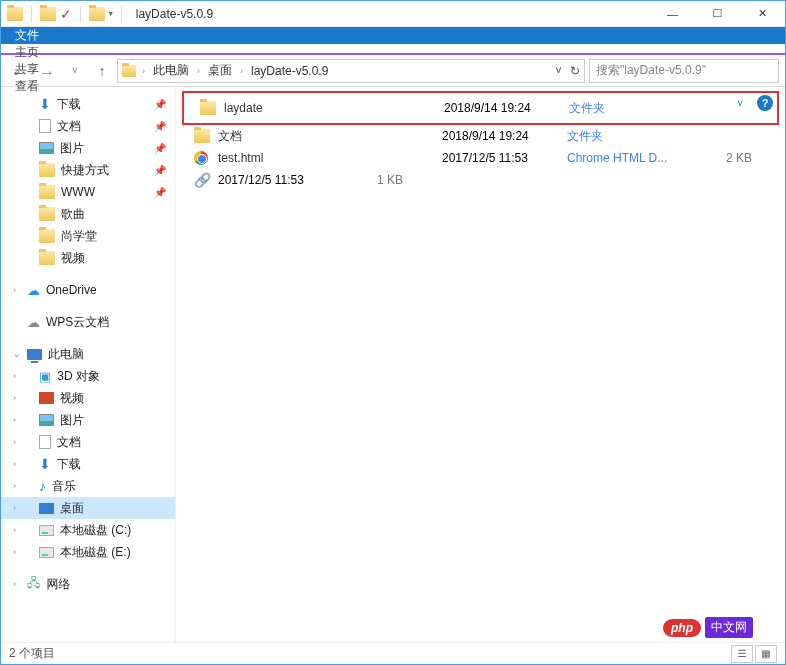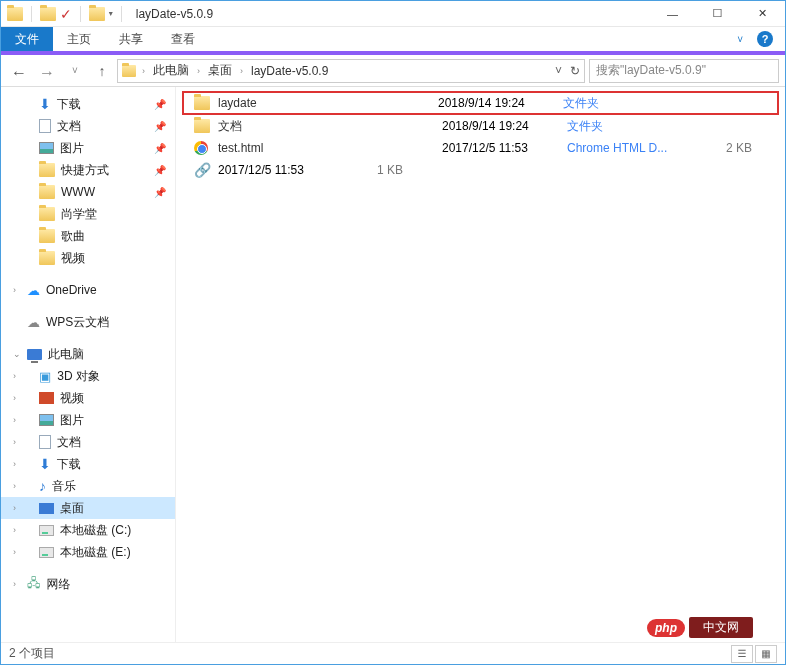--- a/index.html
+++ b/index.html
@@ -9,21 +9,21 @@
 .titlebar-icons { display: flex; align-items: center; padding-left: 6px; gap: 4px; }
 .folder-ico { width: 16px; height: 14px; background: linear-gradient(#ffe9a6, #f0c65a); border-radius: 1px; position: relative; }
 .folder-ico::before { content:""; position:absolute; top:-2px; left:0; width:7px; height:3px; background:#f0c65a; border-radius:1px 1px 0 0;}
 .qat-sep { width:1px; height:16px; background:#ddd; margin:0 4px;}
 .check-ico { color:#c33; font-size:14px; }
 .down-caret { font-size:8px; color:#666; }
 .title-text { margin-left: 10px; color: #333; font-size: 12px; }
 .win-controls { margin-left: auto; display: flex; }
 .win-btn { width: 45px; height: 26px; display: flex; align-items: center; justify-content: center; color: #333; font-size: 11px; }
 
-.ribbon-tabs { height: 28px; background: #fff; display: flex; align-items: stretch; border-bottom: 4px solid #8b5cf6; }
+.ribbon-tabs { height: 28px; background: #fff; display: flex; align-items: stretch; border-bottom: 2px solid #8b5cf6; flex-direction: column; }
 .ribbon-tab { padding: 0 14px; display: flex; align-items: center; color: #444; font-size: 12px; }
 .ribbon-tab.active { background: #1979ca; color: #fff; }
 .ribbon-right { margin-left:auto; display:flex; align-items:center; gap:14px; padding-right:12px;}
 .help-ico { width:16px; height:16px; background:#1979ca; color:#fff; border-radius:50%; display:flex; align-items:center; justify-content:center; font-size:11px; font-weight:bold;}
 .expand-caret { font-size:10px; color:#1979ca;}
 
 .addrbar { height: 32px; display: flex; align-items: center; gap: 4px; padding: 3px 6px; background: #fff; border-bottom: 1px solid #ddd; }
 .nav-arrow { width: 24px; height: 24px; display:flex; align-items:center; justify-content:center; color:#888; font-size:16px;}
 .nav-arrow.enabled { color:#555;}
 .nav-up { width:22px; height:22px; display:flex; align-items:center; justify-content:center; color:#555; font-size:14px;}
@@ -63,38 +63,38 @@
 .content { flex: 1; display: flex; flex-direction: column; position:relative;}
 .headers { display: flex; height: 26px; border-bottom: 1px solid #eee; align-items: center; color: #444; font-size: 12px; padding-left:8px;}
 .col-name { width: 250px; display:flex; align-items:center; gap:40px;}
 .col-sort { color:#666; font-size:10px;}
 .col-date { width: 125px; }
 .col-type { width: 125px; }
 .col-size { width: 70px; text-align: right; padding-right:10px;}
 
 .filelist { flex:1; padding-top:4px;}
 .row { display: flex; align-items: center; height: 22px; padding-left: 18px; font-size: 12px; color: #555;}
-.row.highlight { border: 2px solid #d33; margin: 0 6px; padding-left:10px; height:24px;}
+.row.highlight { border: 2px solid #d33; margin: 0 6px; padding-left:16px; height:34px;}
 .row .ico { width:16px; margin-right:8px; display:flex; align-items:center;}
 .row .name { width: 224px; color:#333;}
 .row.highlight .name { width:220px;}
 .row .date { width: 125px; color:#000000;}
 .row .type { width: 125px; color:#3b82f6; white-space:nowrap; overflow:hidden; text-overflow:ellipsis;}
 .row .size { width: 60px; text-align: right; color:#777;}
 .ico-chrome { width:14px; height:14px; border-radius:50%; background:conic-gradient(#ea4335 0 120deg,#34a853 120deg 240deg,#fbbc05 240deg 360deg); position:relative;}
 .ico-chrome::after{content:"";position:absolute;top:3px;left:3px;width:8px;height:8px;border-radius:50%;background:#4285f4;border:1.5px solid #fff;}
 .ico-link { color:#d48b2a; font-size:14px;}
 
 .statusbar { position:absolute; bottom:0; left:0; right:0; height: 22px; border-top: 1px solid #eee; display: flex; align-items: center; padding: 0 8px; font-size: 12px; color: #555; background:#fff;}
 .status-right { margin-left:auto; display:flex; gap:2px;}
 .view-btn { width:22px; height:18px; border:1px solid #ccc; display:flex; align-items:center; justify-content:center; font-size:10px; color:#666;}
 
 .watermark { position:absolute; bottom:4px; right:32px; display:flex; align-items:center; gap:4px; font-size:13px; color:#fff; background:rgba(0,0,0,0); z-index:10;}
 .wm-badge { background:#d33; color:#fff; border-radius:10px; padding:2px 8px; font-weight:bold; font-style:italic; font-size:12px;}
-.wm-text { background:#7f1d1d; color:#fff; padding:2px 14px; border-radius:2px; font-size:12px;}
+.wm-text { background:#6d28d9; color:#fff; padding:2px 6px; border-radius:2px; font-size:12px;}
 </style>
 </head>
 <body>
 
 <div class="titlebar">
   <div class="titlebar-icons">
     <span class="folder-ico"></span>
     <span class="qat-sep"></span>
     <span class="folder-ico"></span>
     <span class="check-ico">✓</span>
@@ -167,25 +167,25 @@
         <span>快捷方式</span>
         <span class="pin">📌</span>
       </div>
     <div class="nav-item lvl1">
         <span class="icon-sm ico-folder"></span>
         <span>WWW</span>
         <span class="pin">📌</span>
       </div>
     <div class="nav-item lvl1">
         <span class="icon-sm ico-folder"></span>
+        <span>歌曲</span>
+      </div>
+    <div class="nav-item lvl1">
+        <span class="icon-sm ico-folder"></span>
         <span>尚学堂</span>
-      </div>
-    <div class="nav-item lvl1">
-        <span class="icon-sm ico-folder"></span>
-        <span>歌曲</span>
       </div>
     <div class="nav-item lvl1">
         <span class="icon-sm ico-folder"></span>
         <span>视频</span>
       </div>
     <div class="nav-group-space"></div>
     <div class="nav-item">
         <span class="chev">›</span>
         <span class="ico-onedrive">☁</span>
         <span>OneDrive</span>

